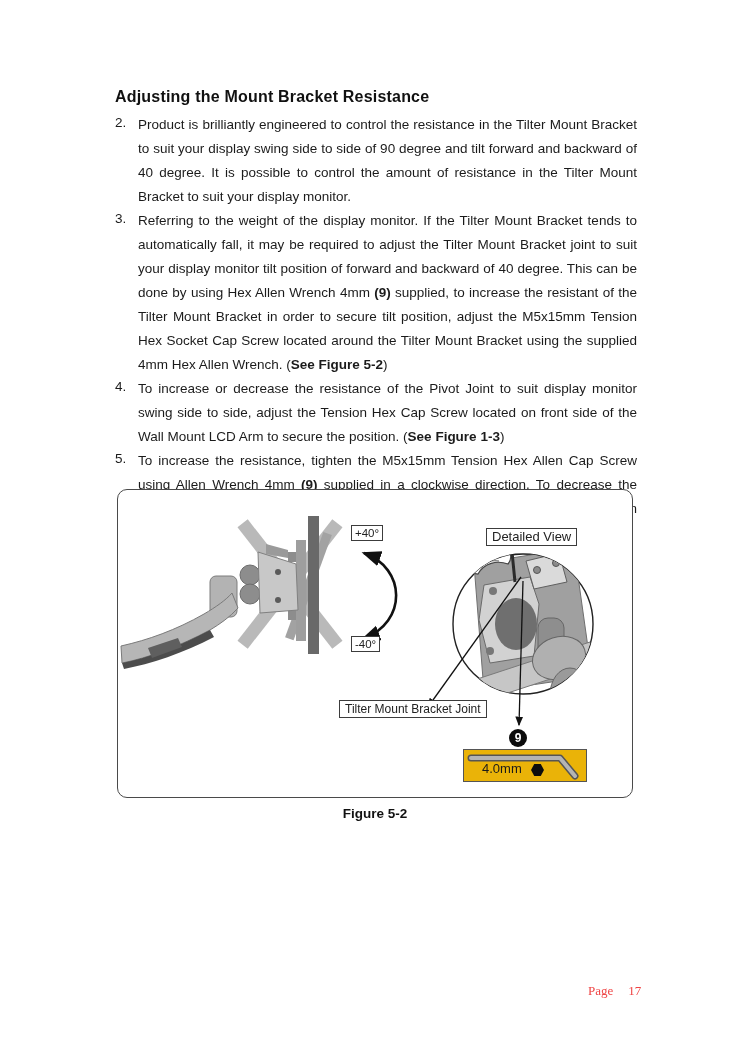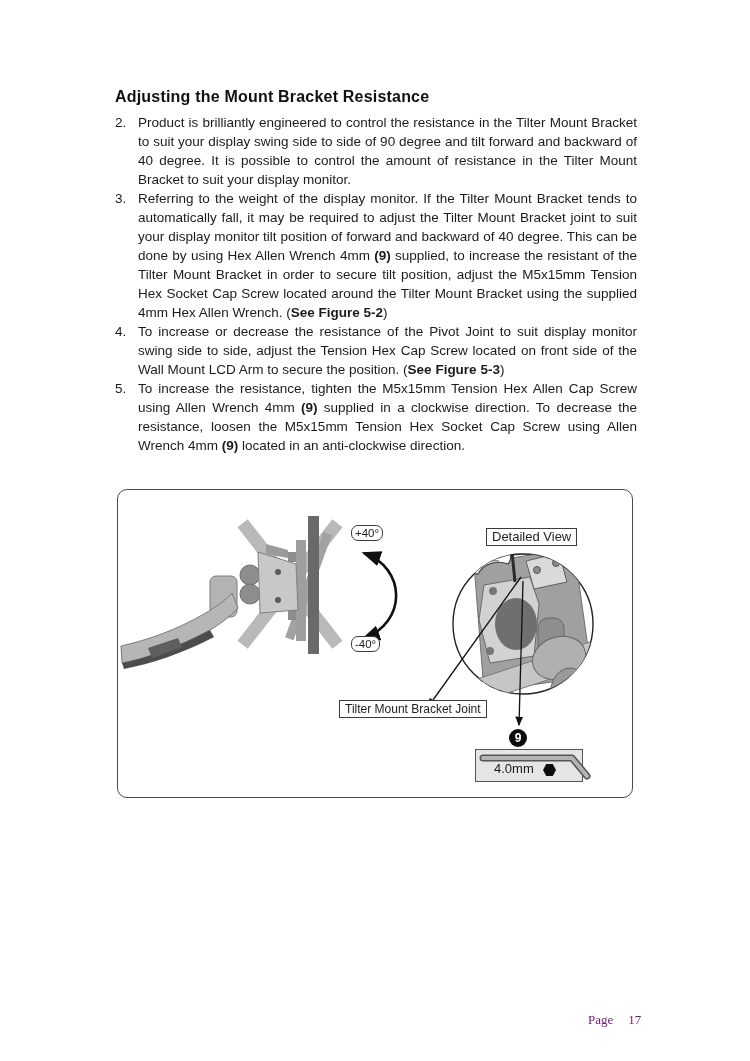--- a/index.html
+++ b/index.html
@@ -9,60 +9,60 @@
 
   .doc-title {
     position:absolute; left:115px; top:88px;
     font-size:16px; font-weight:bold; letter-spacing:0.2px; color:#111;
   }
 
   .steps { position:absolute; left:115px; top:113px; width:522px; }
   .step  { display:flex; align-items:flex-start; }
   .num   { width:23px; flex:0 0 23px; font-size:13.5px; line-height:20.2px; color:#1b1b1b; }
   .step-text {
-    flex:1; font-size:13.5px; line-height:19px; color:#1b1b1b;
+    flex:1; font-size:13.5px; line-height:24px; color:#1b1b1b;
     text-align:justify; text-justify:inter-word;
   }
   .step-text b { font-weight:bold; }
 
   
   .figure-box {
     position:absolute; left:117px; top:489px; width:516px; height:309px;
     border:1.5px solid #4a4a4a; border-radius:10px; background:#fff;
   }
   .fig-label {
     position:absolute; background:#fff; border:1px solid #3c3c3c;
     font-size:12px; line-height:14px; padding:1px 5px; color:#222; white-space:nowrap;
   }
-  .fig-label.small { font-size:11.5px; padding:0 3px;border-radius:7px; }
+  .fig-label.small { font-size:11.5px; padding:0 3px; }
   .badge {
     position:absolute; width:18px; height:18px; border-radius:50%;
     background:#0c0c0c; color:#fff; font-size:12px; font-weight:bold;
     display:flex; align-items:center; justify-content:center;
   }
   .wrench-box {
-    position:absolute; left:345px; top:259px; width:108px; height:33px;
-    border:1.5px solid #555; background:#e5e5e5;margin-left:12px;
+    position:absolute; left:345px; top:259px; width:124px; height:33px;
+    border:1.5px solid #555; background:#eab308;
   }
   .wrench-size {
     position:absolute; left:18px; top:11px; font-size:13px; color:#1b1b1b;
   }
   .hex-nut {
     position:absolute; left:67px; top:14px; width:13px; height:12px; background:#0d0d0d;
     clip-path:polygon(25% 0, 75% 0, 100% 50%, 75% 100%, 25% 100%, 0 50%);
   }
 
   .fig-caption {
     position:absolute; left:0; top:806px; width:750px; text-align:center;
     font-size:13.5px; font-weight:bold; color:#111;
   }
 
   .page-footer {
     position:absolute; left:588px; top:983px;
-    font-family:"Liberation Serif", serif; font-size:13px; color:#701a75;margin-top:29px;
+    font-family:"Liberation Serif", serif; font-size:13px; color:#ef4444;
   }
   .page-footer .pgnum { margin-left:15px; }
 </style>
 </head>
 <body>
 
 <div class="sheet">
 
   <h1 class="doc-title">Adjusting the Mount Bracket Resistance</h1>
 
@@ -70,21 +70,21 @@
       <div class="step">
         <span class="num">2.</span>
         <p class="step-text"><span>Product is brilliantly engineered to control the resistance in the Tilter Mount Bracket to suit your display swing side to side of 90 degree and tilt forward and backward of 40 degree. It is possible to control the amount of resistance in the Tilter Mount Bracket to suit your display monitor.</span></p>
       </div>
       <div class="step">
         <span class="num">3.</span>
         <p class="step-text"><span>Referring to the weight of the display monitor. If the Tilter Mount Bracket tends to automatically fall, it may be required to adjust the Tilter Mount Bracket joint to suit your display monitor tilt position of forward and backward of 40 degree. This can be done by using Hex Allen Wrench 4mm </span><b>(9)</b><span> supplied, to increase the resistant of the Tilter Mount Bracket in order to secure tilt position, adjust the M5x15mm Tension Hex Socket Cap Screw located around the Tilter Mount Bracket using the supplied 4mm Hex Allen Wrench. (</span><b>See Figure 5-2</b><span>)</span></p>
       </div>
       <div class="step">
         <span class="num">4.</span>
-        <p class="step-text"><span>To increase or decrease the resistance of the Pivot Joint to suit display monitor swing side to side, adjust the Tension Hex Cap Screw located on front side of the Wall Mount LCD Arm to secure the position. (</span><b>See Figure 5-3</b><span>)</span></p>
+        <p class="step-text"><span>To increase or decrease the resistance of the Pivot Joint to suit display monitor swing side to side, adjust the Tension Hex Cap Screw located on front side of the Wall Mount LCD Arm to secure the position. (</span><b>See Figure 1-3</b><span>)</span></p>
       </div>
       <div class="step">
         <span class="num">5.</span>
         <p class="step-text"><span>To increase the resistance, tighten the M5x15mm Tension Hex Allen Cap Screw using Allen Wrench 4mm </span><b>(9)</b><span> supplied in a clockwise direction. To decrease the resistance, loosen the M5x15mm Tension Hex Socket Cap Screw using Allen Wrench </span><span>4mm </span><b>(9)</b><span> located in an anti-clockwise direction.</span></p>
       </div>
     </div>
 
   <div class="figure-box">
     
     <svg width="513" height="306" viewBox="0 0 513 306">
@@ -173,18 +173,19 @@
     <div class="wrench-box">
       <svg width="121" height="30" viewBox="0 0 121 30" style="position:absolute;left:0;top:0;">
         <path d="M7,8 L96,8 L111,26" fill="none" stroke="#555" stroke-width="7" stroke-linecap="round" stroke-linejoin="round"></path>
         <path d="M7,8 L96,8 L111,26" fill="none" stroke="#b4b4b4" stroke-width="4" stroke-linecap="round" stroke-linejoin="round"></path>
       </svg>
       <span class="wrench-size">4.0mm</span>
       <span class="hex-nut"></span>
     </div>
   </div>
 
+  <div class="fig-caption">Figure 5-2</div>
 
   <div class="page-footer">
     <span>Page</span><span class="pgnum">17</span>
   </div>
 
 </div>
 
 </body></html>

